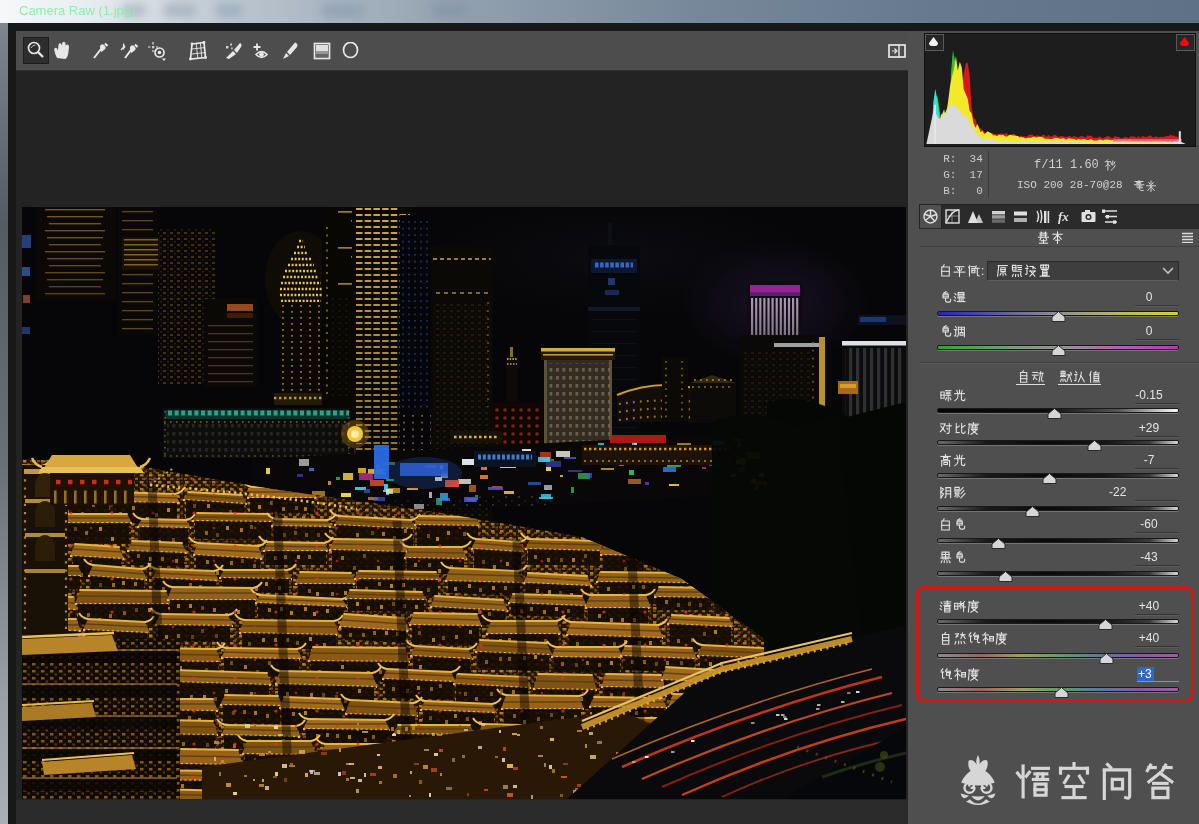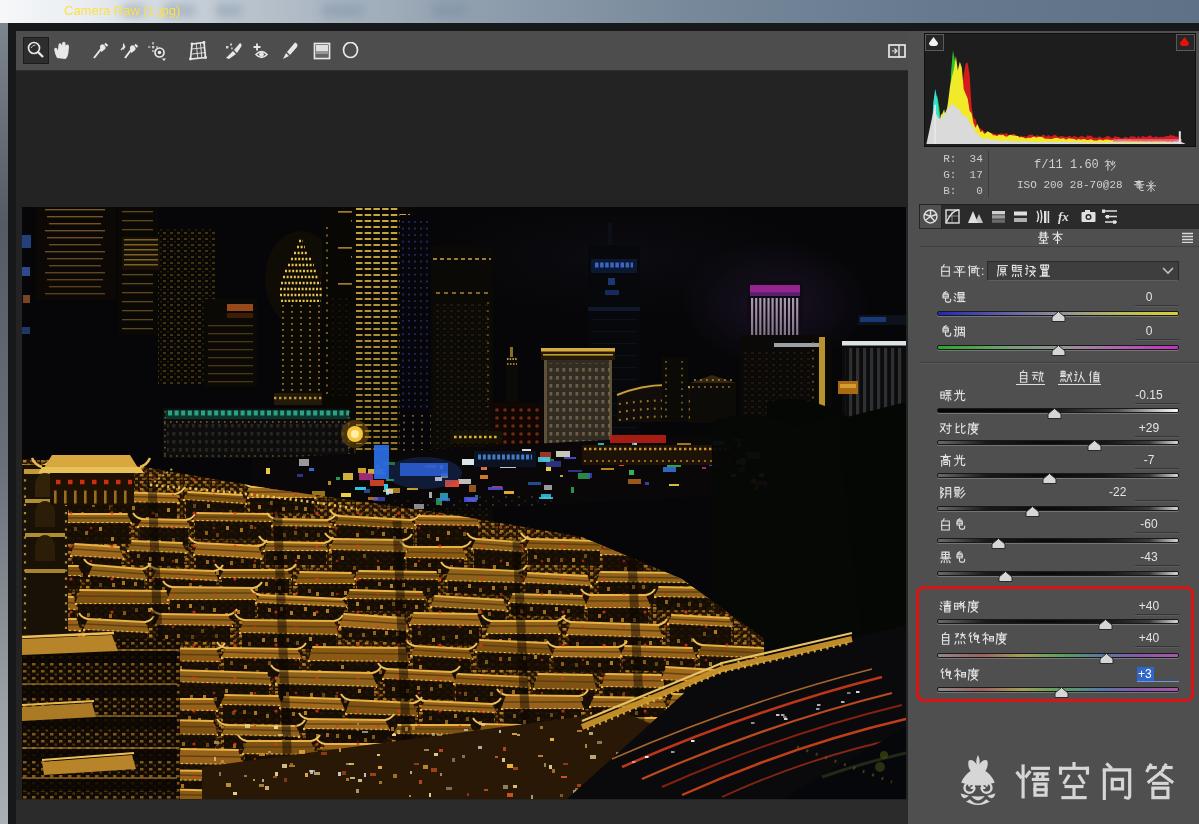--- a/index.html
+++ b/index.html
@@ -7,21 +7,21 @@
 </head>
 <body>
 <div style="position:absolute;left:0;top:0;width:1199px;height:824px;overflow:hidden;">
 
 <div class="abs" style="left:0;top:0;width:1199px;height:23px;background:linear-gradient(to right,#f6f8fa 0%,#e9edf1 7%,#bac4ce 20%,#93a1b0 38%,#76889a 58%,#67798d 78%,#5f7186 100%);"></div>
 <div class="abs" style="left:122px;top:4px;width:24px;height:13px;background:#b4bfca;filter:blur(4px);border-radius:4px;"></div>
 <div class="abs" style="left:164px;top:4px;width:32px;height:13px;background:#aab7c4;filter:blur(4px);border-radius:4px;"></div>
 <div class="abs" style="left:216px;top:4px;width:26px;height:13px;background:#a2b0bf;filter:blur(4px);border-radius:4px;"></div>
 <div class="abs" style="left:322px;top:4px;width:42px;height:13px;background:#92a3b4;filter:blur(5px);border-radius:4px;"></div>
 <div class="abs" style="left:432px;top:4px;width:36px;height:13px;background:#8598ab;filter:blur(5px);border-radius:4px;"></div>
-<div class="abs" style="left:19px;top:3px;font-size:13px;color:#fde047;margin-left:45px;">Camera Raw (1.jpg)</div>
+<div class="abs" style="left:19px;top:3px;font-size:13px;color:#86efac;">Camera Raw (1.jpg)</div>
 
 <div class="abs" style="left:0;top:23px;width:8px;height:801px;background:linear-gradient(to bottom,#7d858e 0%,#555b63 25%,#6a7077 55%,#9aa0a6 85%,#aab0b5 100%);"></div>
 
 <div class="abs" style="left:8px;top:23px;width:1191px;height:801px;background:#17181a;"></div>
 
 <div class="abs" style="left:16px;top:31px;width:1183px;height:39px;background:#4d4d4d;border-bottom:1px solid #2e2e2e;box-sizing:content-box;"></div>
 
 <div class="abs" style="left:16px;top:71px;width:892px;height:753px;background:#232323;"></div>
 <div class="abs" style="left:16px;top:800px;width:892px;height:24px;background:#2b2b2b;"></div>
 

